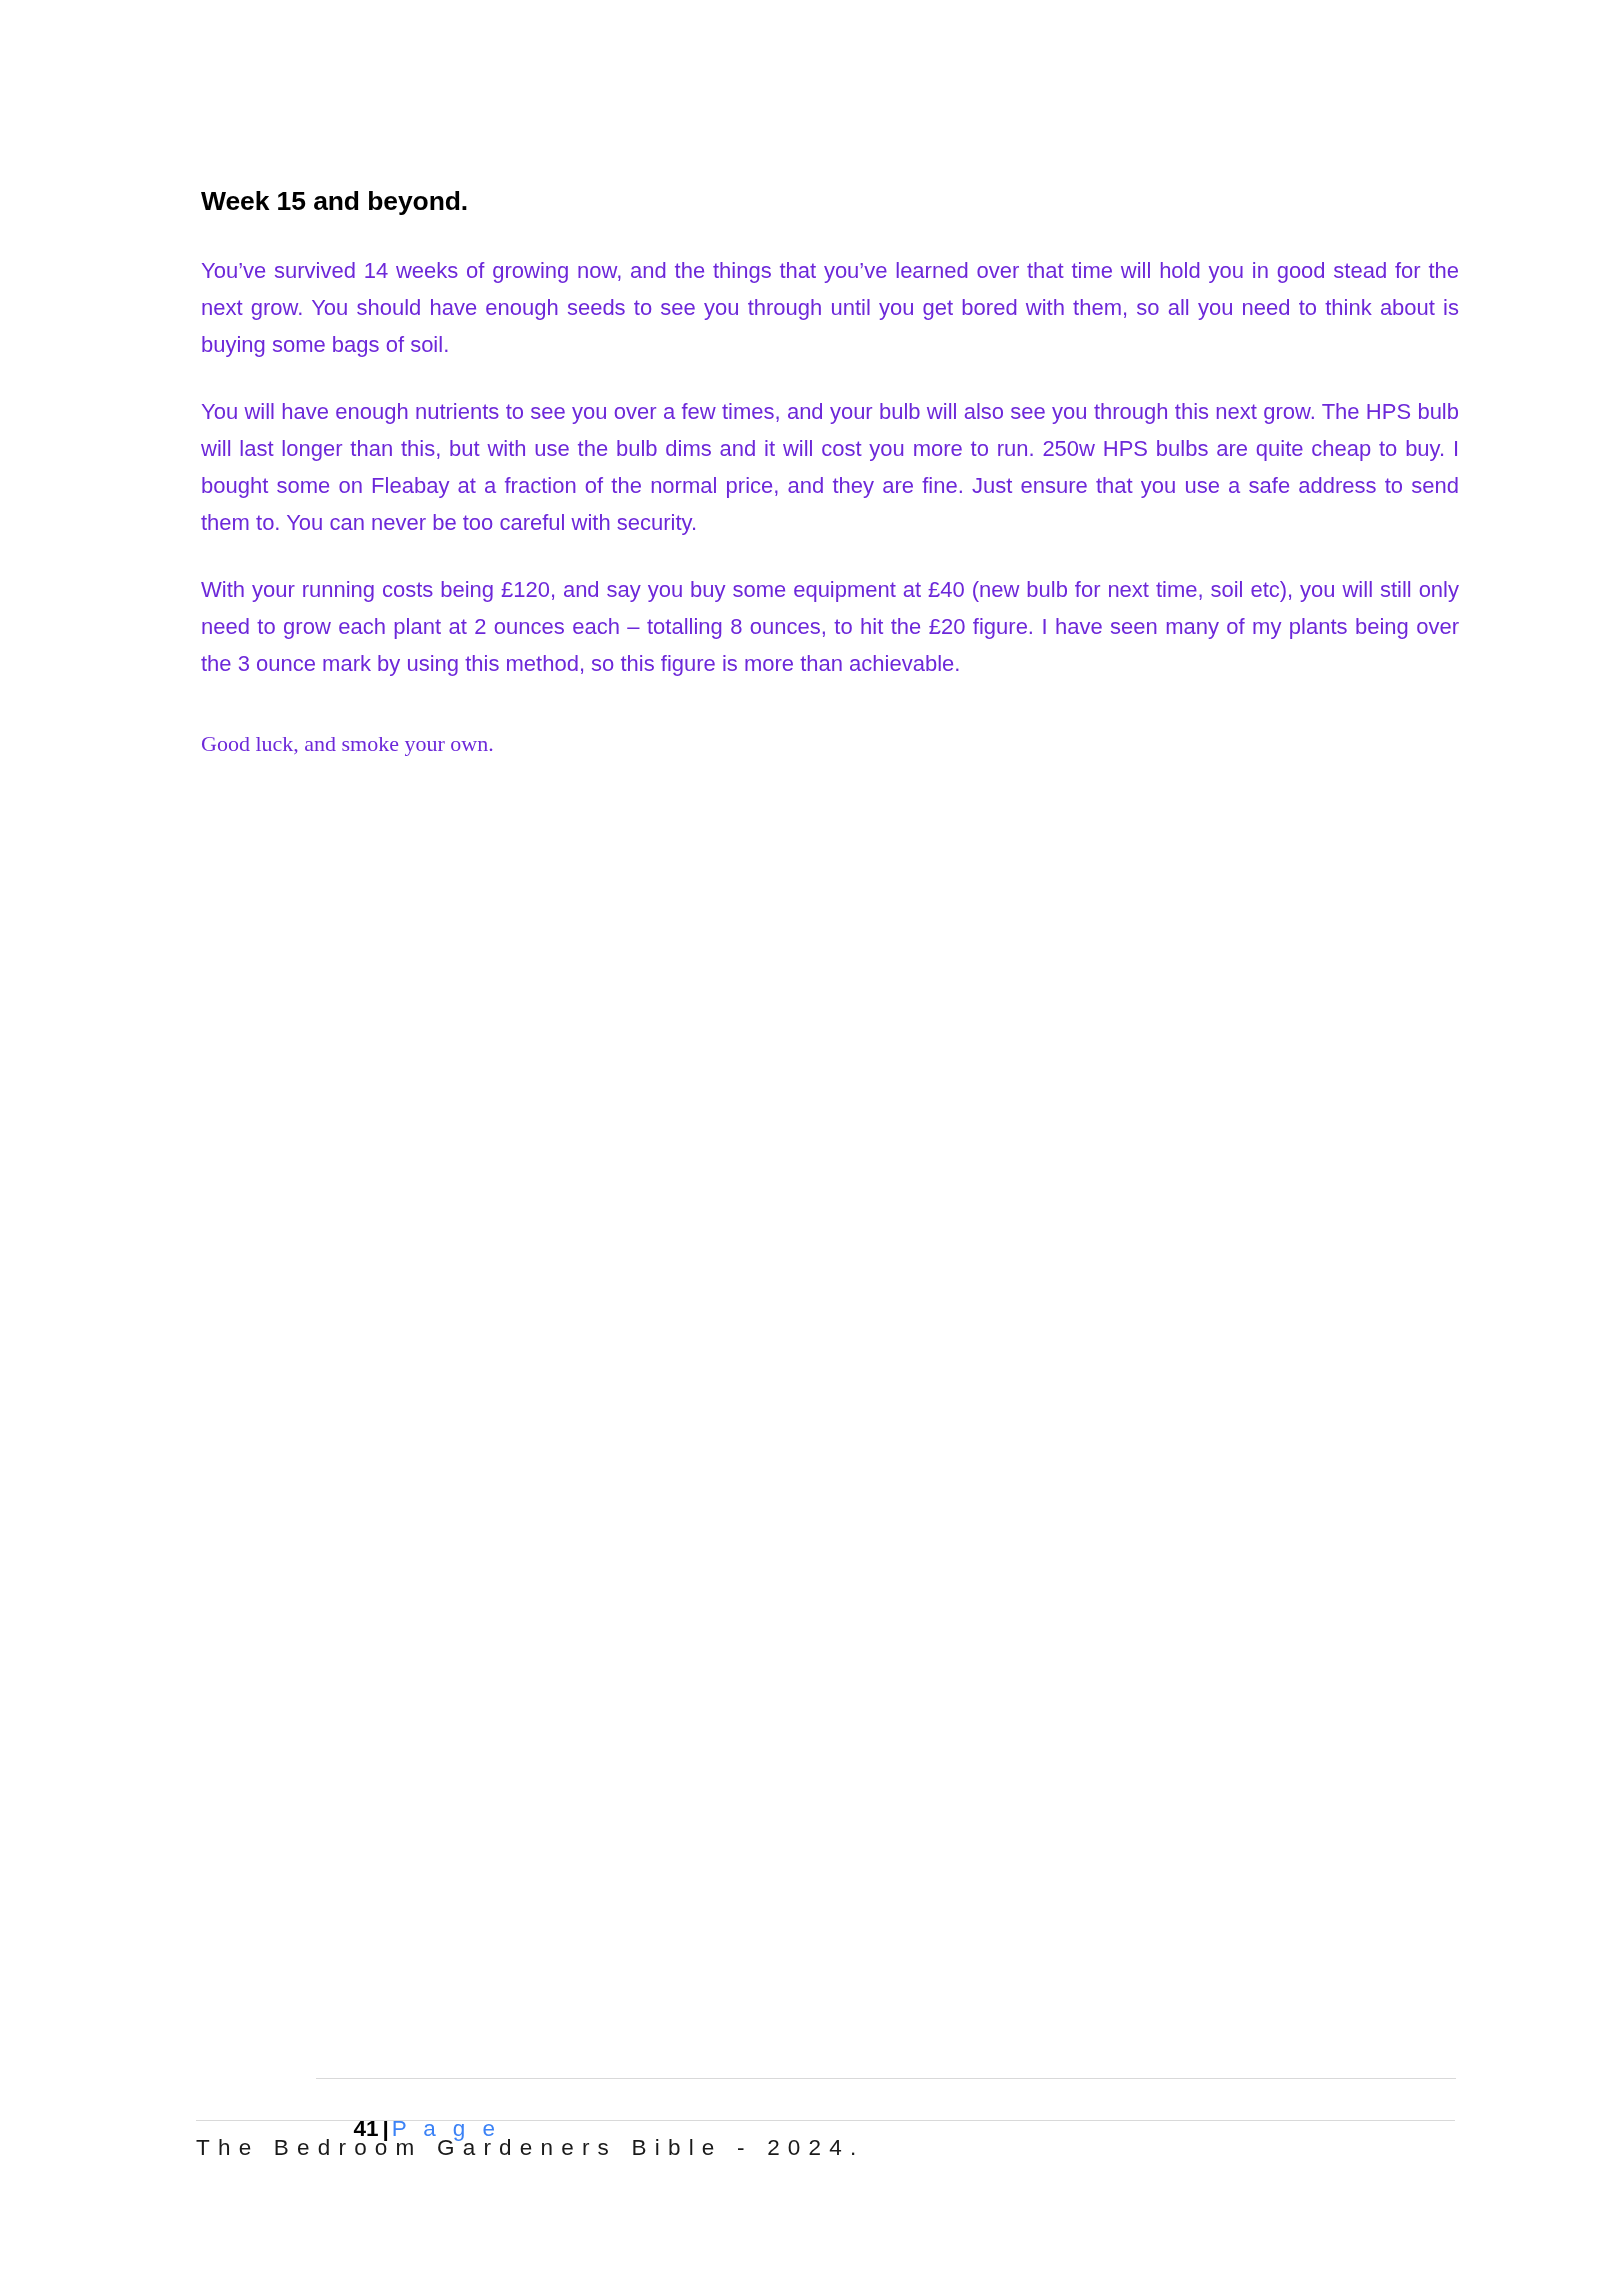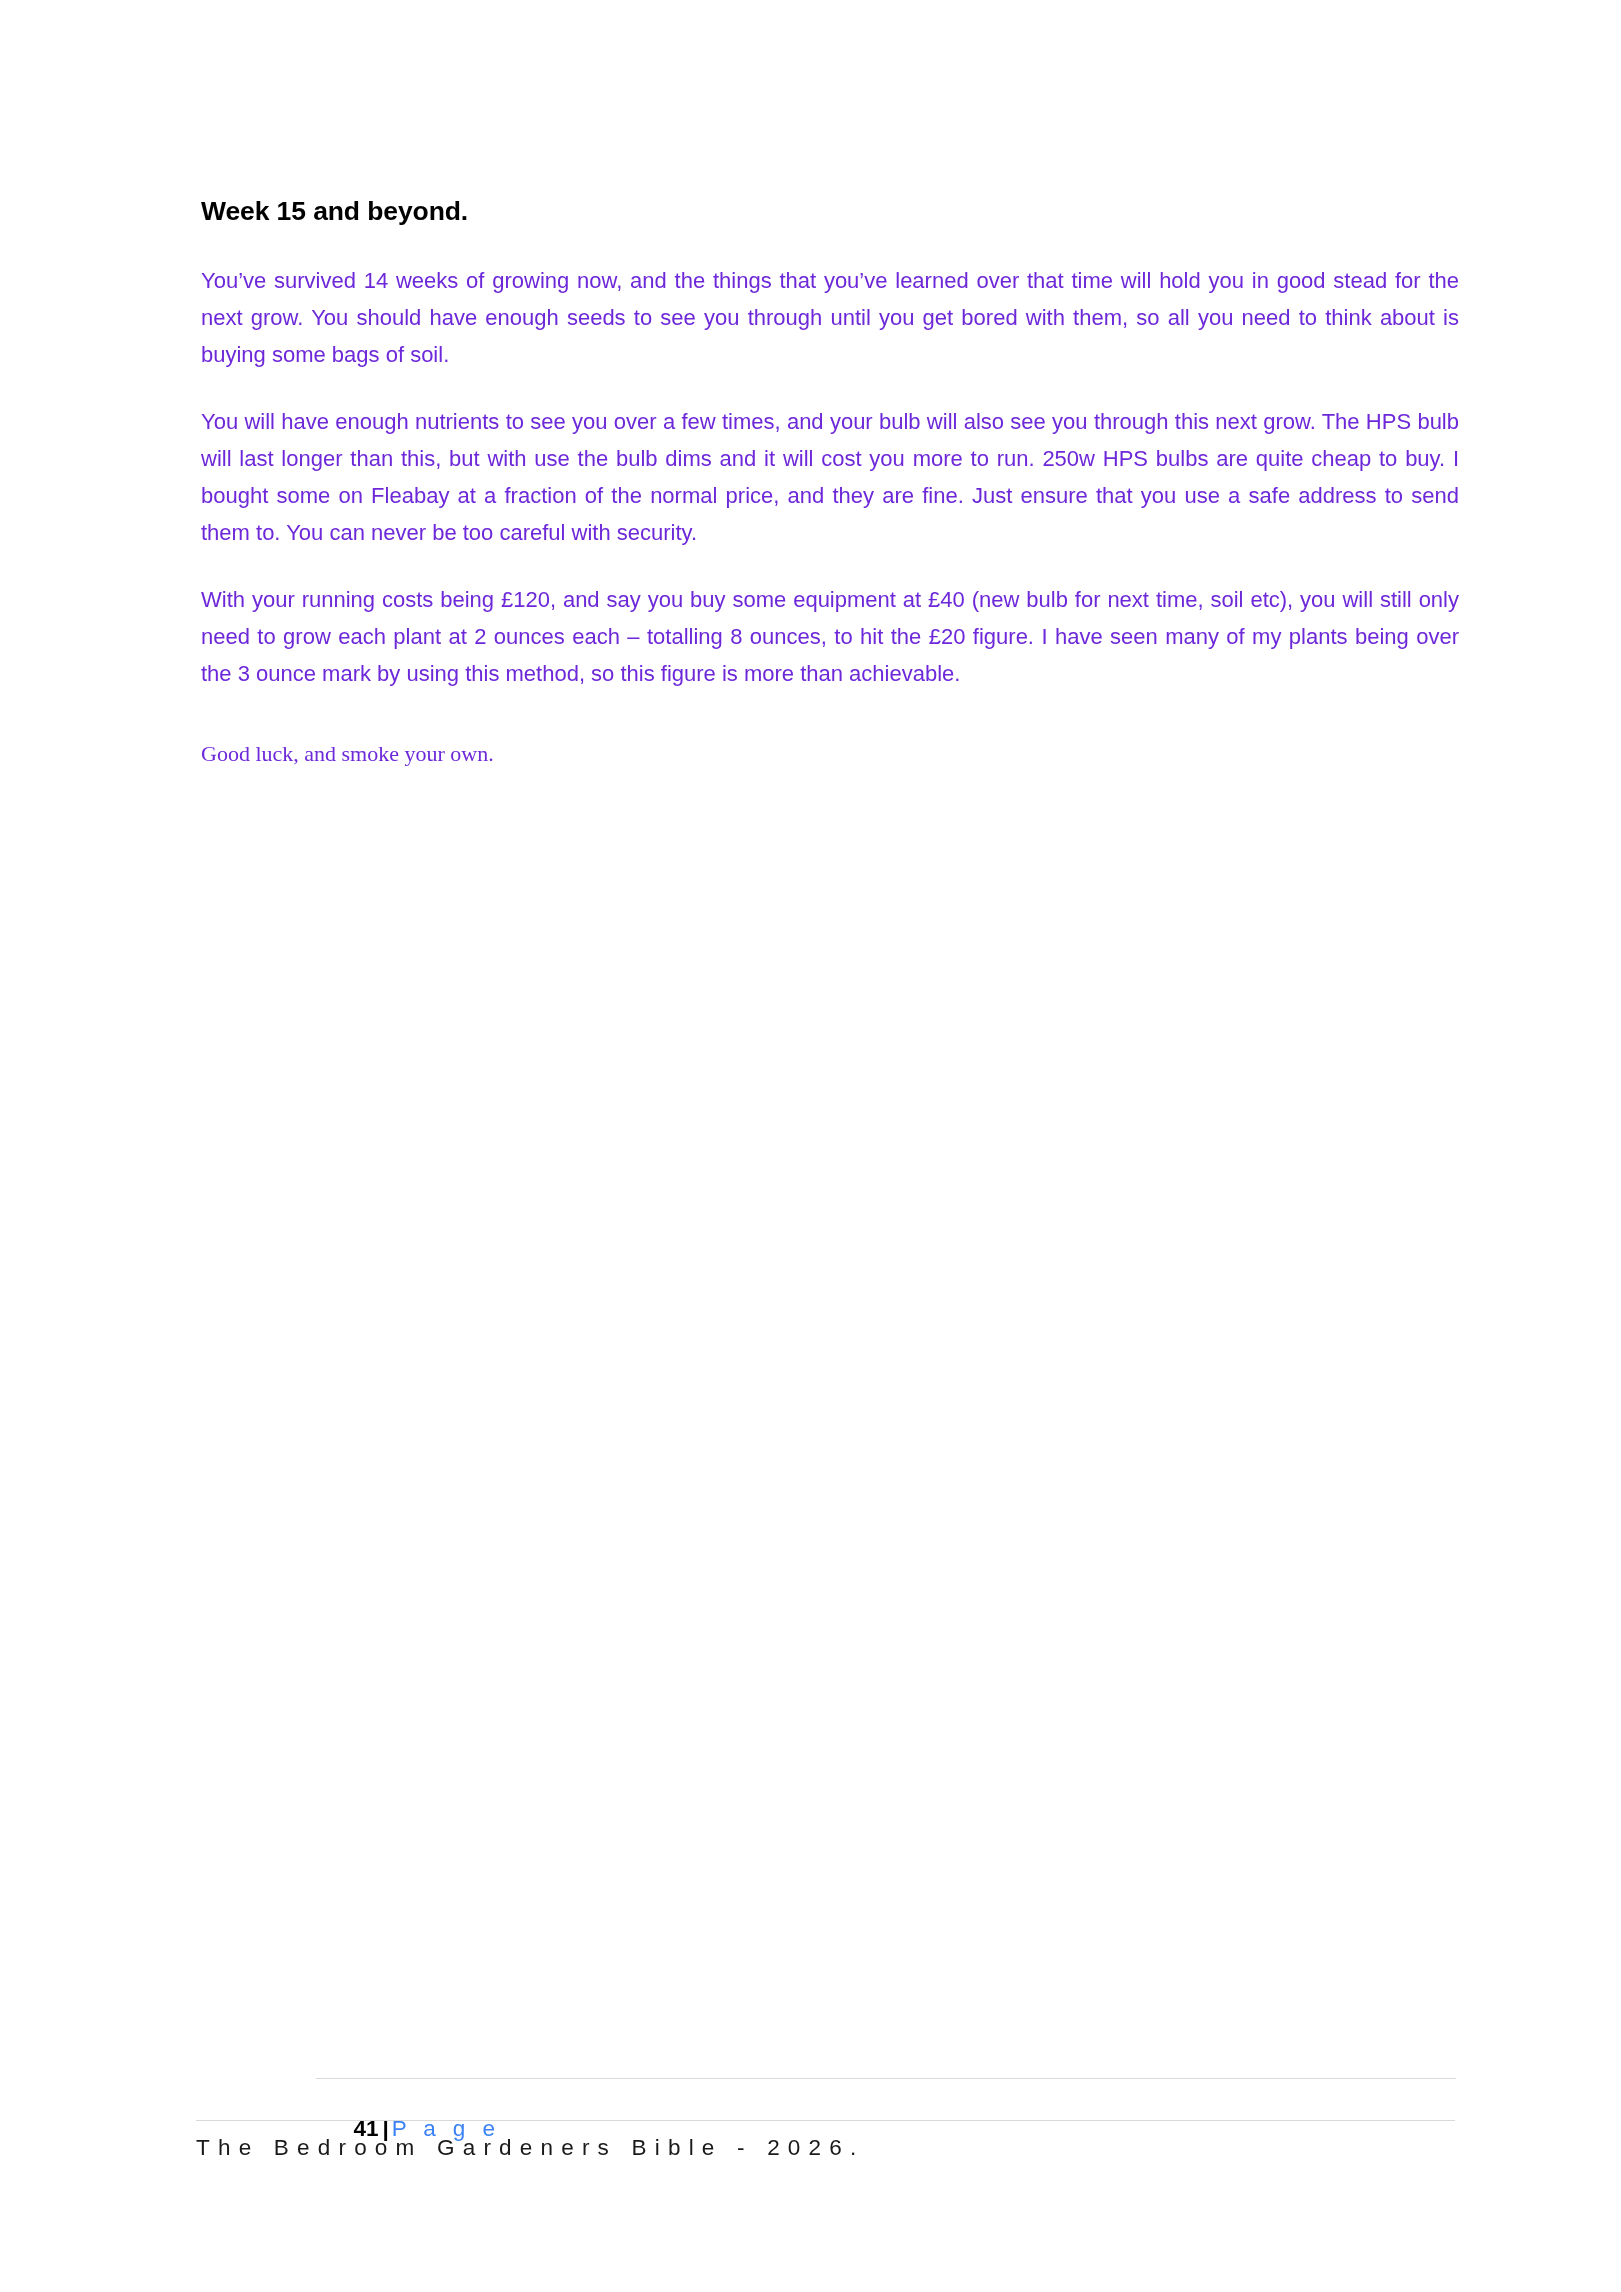--- a/index.html
+++ b/index.html
@@ -14,21 +14,21 @@
   .page {
     position: relative;
     width: 1621px;
     height: 2293px;
     background: #ffffff;
     overflow: hidden;
   }
   .content {
     position: absolute;
     left: 201px;
-    top: 194px;
+    top: 184px;
     width: 1258px;
   }
   .doc-heading {
     font-size: 26.5px;
     font-weight: bold;
     line-height: 35px;
     margin: 0 0 33px 0;
     letter-spacing: -0.1px;
     color: #000000;
   }
@@ -130,18 +130,18 @@
   <div class="footer">
 
     <div class="footer-rule-top"></div>
 
     <div class="page-number">
       <span class="num">41</span><span class="sep">|</span><span class="word">P a g e</span>
     </div>
 
     <div class="footer-rule-bottom"></div>
 
-    <div class="footer-title">The Bedroom Gardeners Bible - 2026.</div>
+    <div class="footer-title">The Bedroom Gardeners Bible - 2024.</div>
 
   </div>
 
 </div>
 
 
 </body></html>

